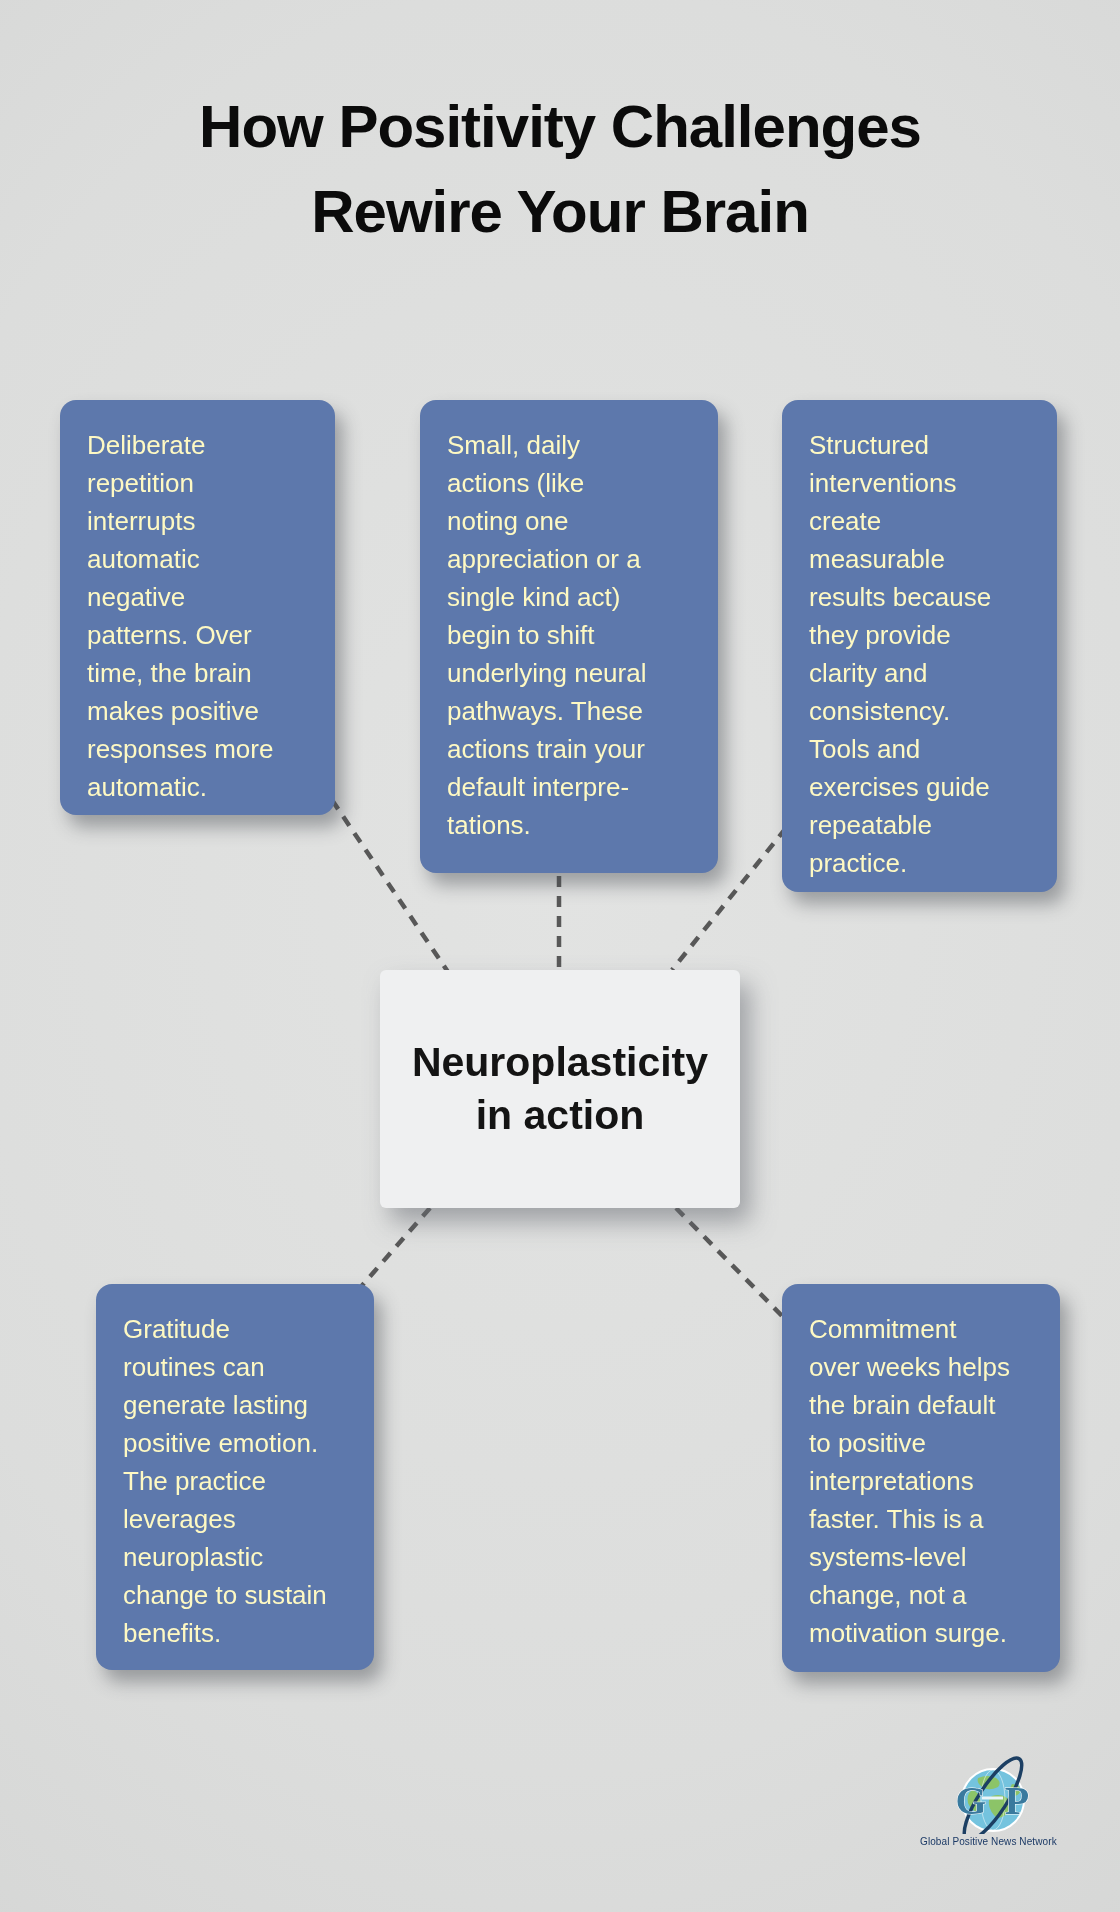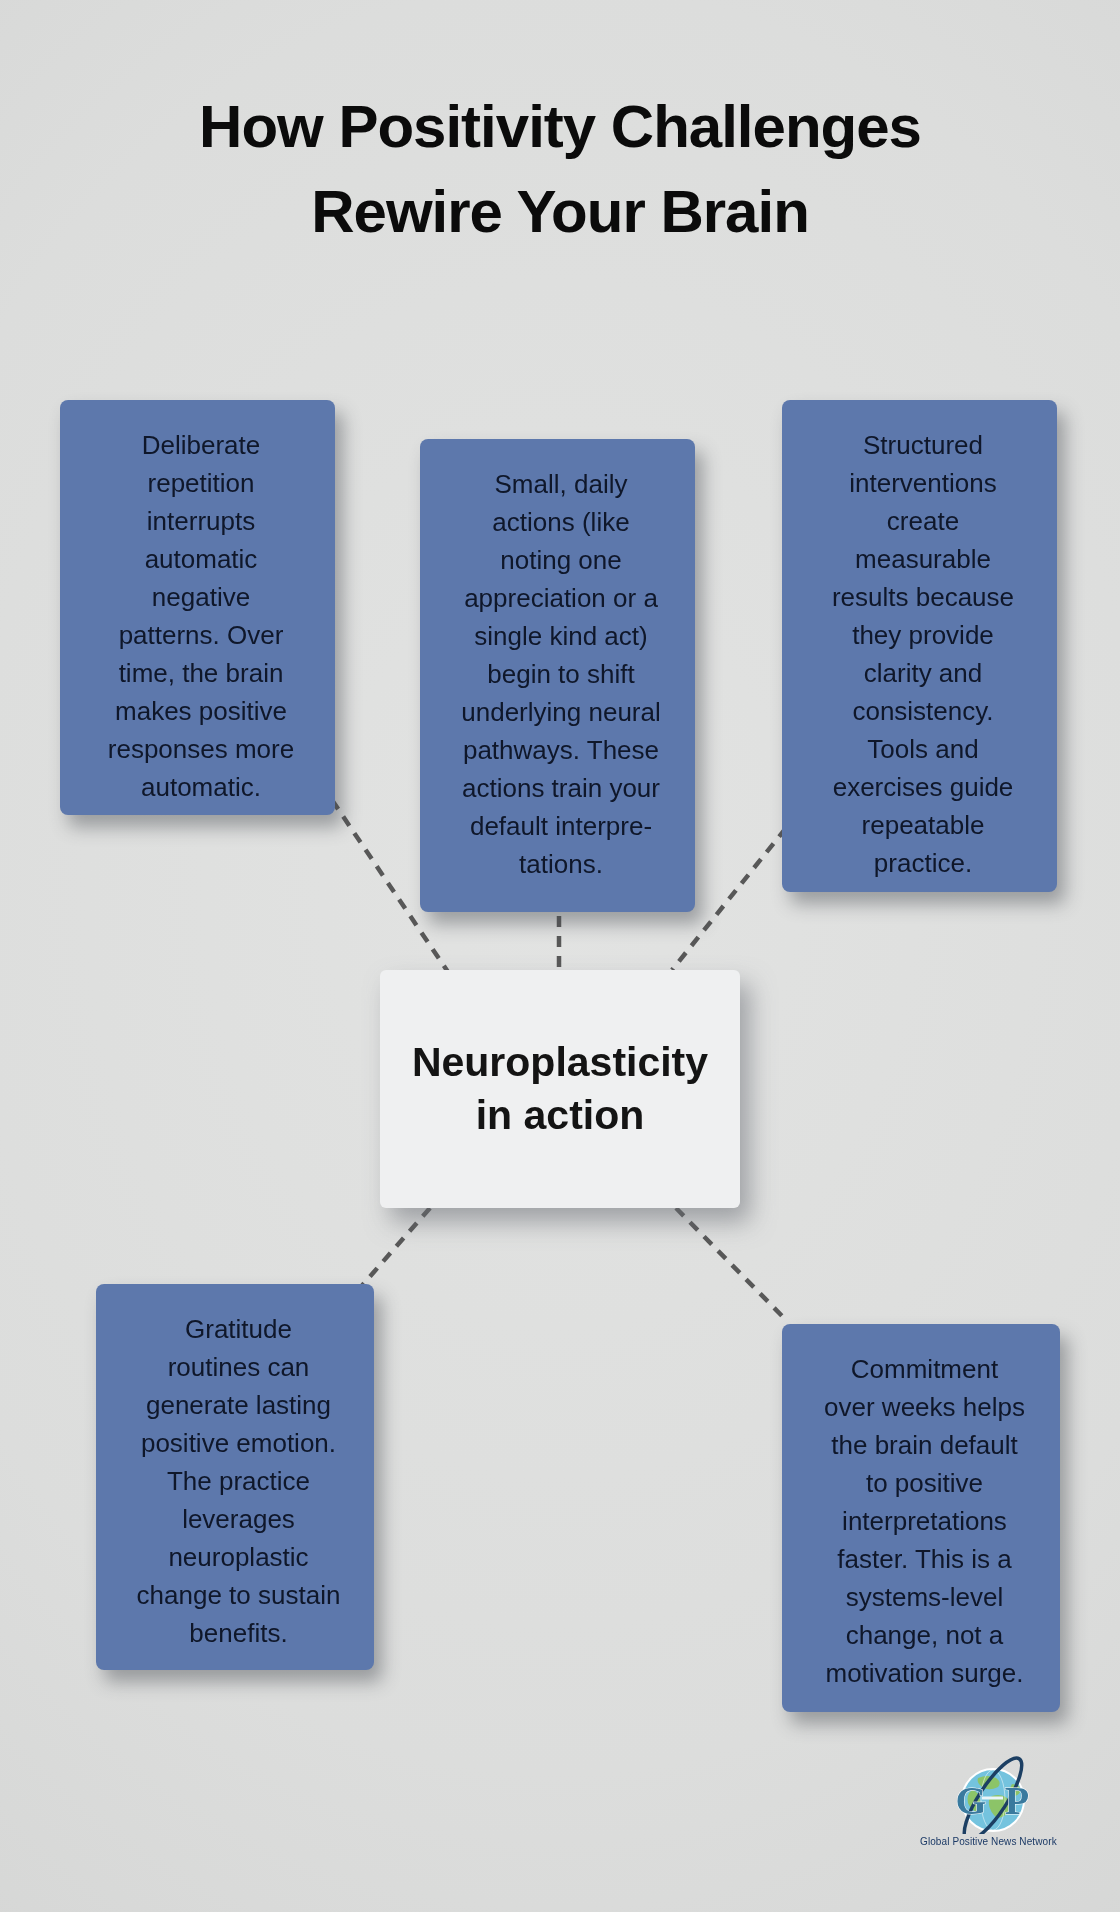--- a/index.html
+++ b/index.html
@@ -18,35 +18,34 @@
     font-size:60px;line-height:85px;font-weight:bold;letter-spacing:-1px;
     color:#0b0b0b;white-space:pre-line;
   }
   .connectors{position:absolute;left:0;top:0;pointer-events:none;}
   .connectors line{
     stroke:#585858;stroke-width:4.5;stroke-dasharray:11 9;
   }
   .card{
     position:absolute;
     background:#5d78ac;
-    border-radius:8px;
+    border-radius:16px;
     box-shadow:8px 12px 18px rgba(70,75,82,0.45);
-    color:#0f172a;
-    text-align:center;
+    color:#fef9c3;
   }
   .card p{
     margin:0;padding:26px 20px 20px 27px;
     font-size:26px;line-height:38px;
     white-space:pre-line;
   }
   .card-top-left   {left:60px;  top:400px; width:275px; height:415px;}
-  .card-top-middle {left:420px; top:400px; width:275px; height:473px;margin-top:39px;}
+  .card-top-middle {left:420px; top:400px; width:298px; height:473px;}
   .card-top-right  {left:782px; top:400px; width:275px; height:492px;}
   .card-bottom-left {left:62px; top:1284px; width:278px; height:386px;margin-left:34px;}
-  .card-bottom-right{left:782px;top:1324px; width:278px; height:388px;}
+  .card-bottom-right{left:782px;top:1284px; width:278px; height:388px;}
   .center-node{
     position:absolute;left:380px;top:970px;width:360px;height:238px;
     background:#eff0f1;border-radius:6px;
     box-shadow:10px 14px 24px rgba(105,110,116,0.55);
     display:flex;align-items:center;justify-content:center;
   }
   .center-node .label{
     font-size:41px;line-height:53px;font-weight:bold;color:#141414;
     text-align:center;white-space:pre-line;
   }

